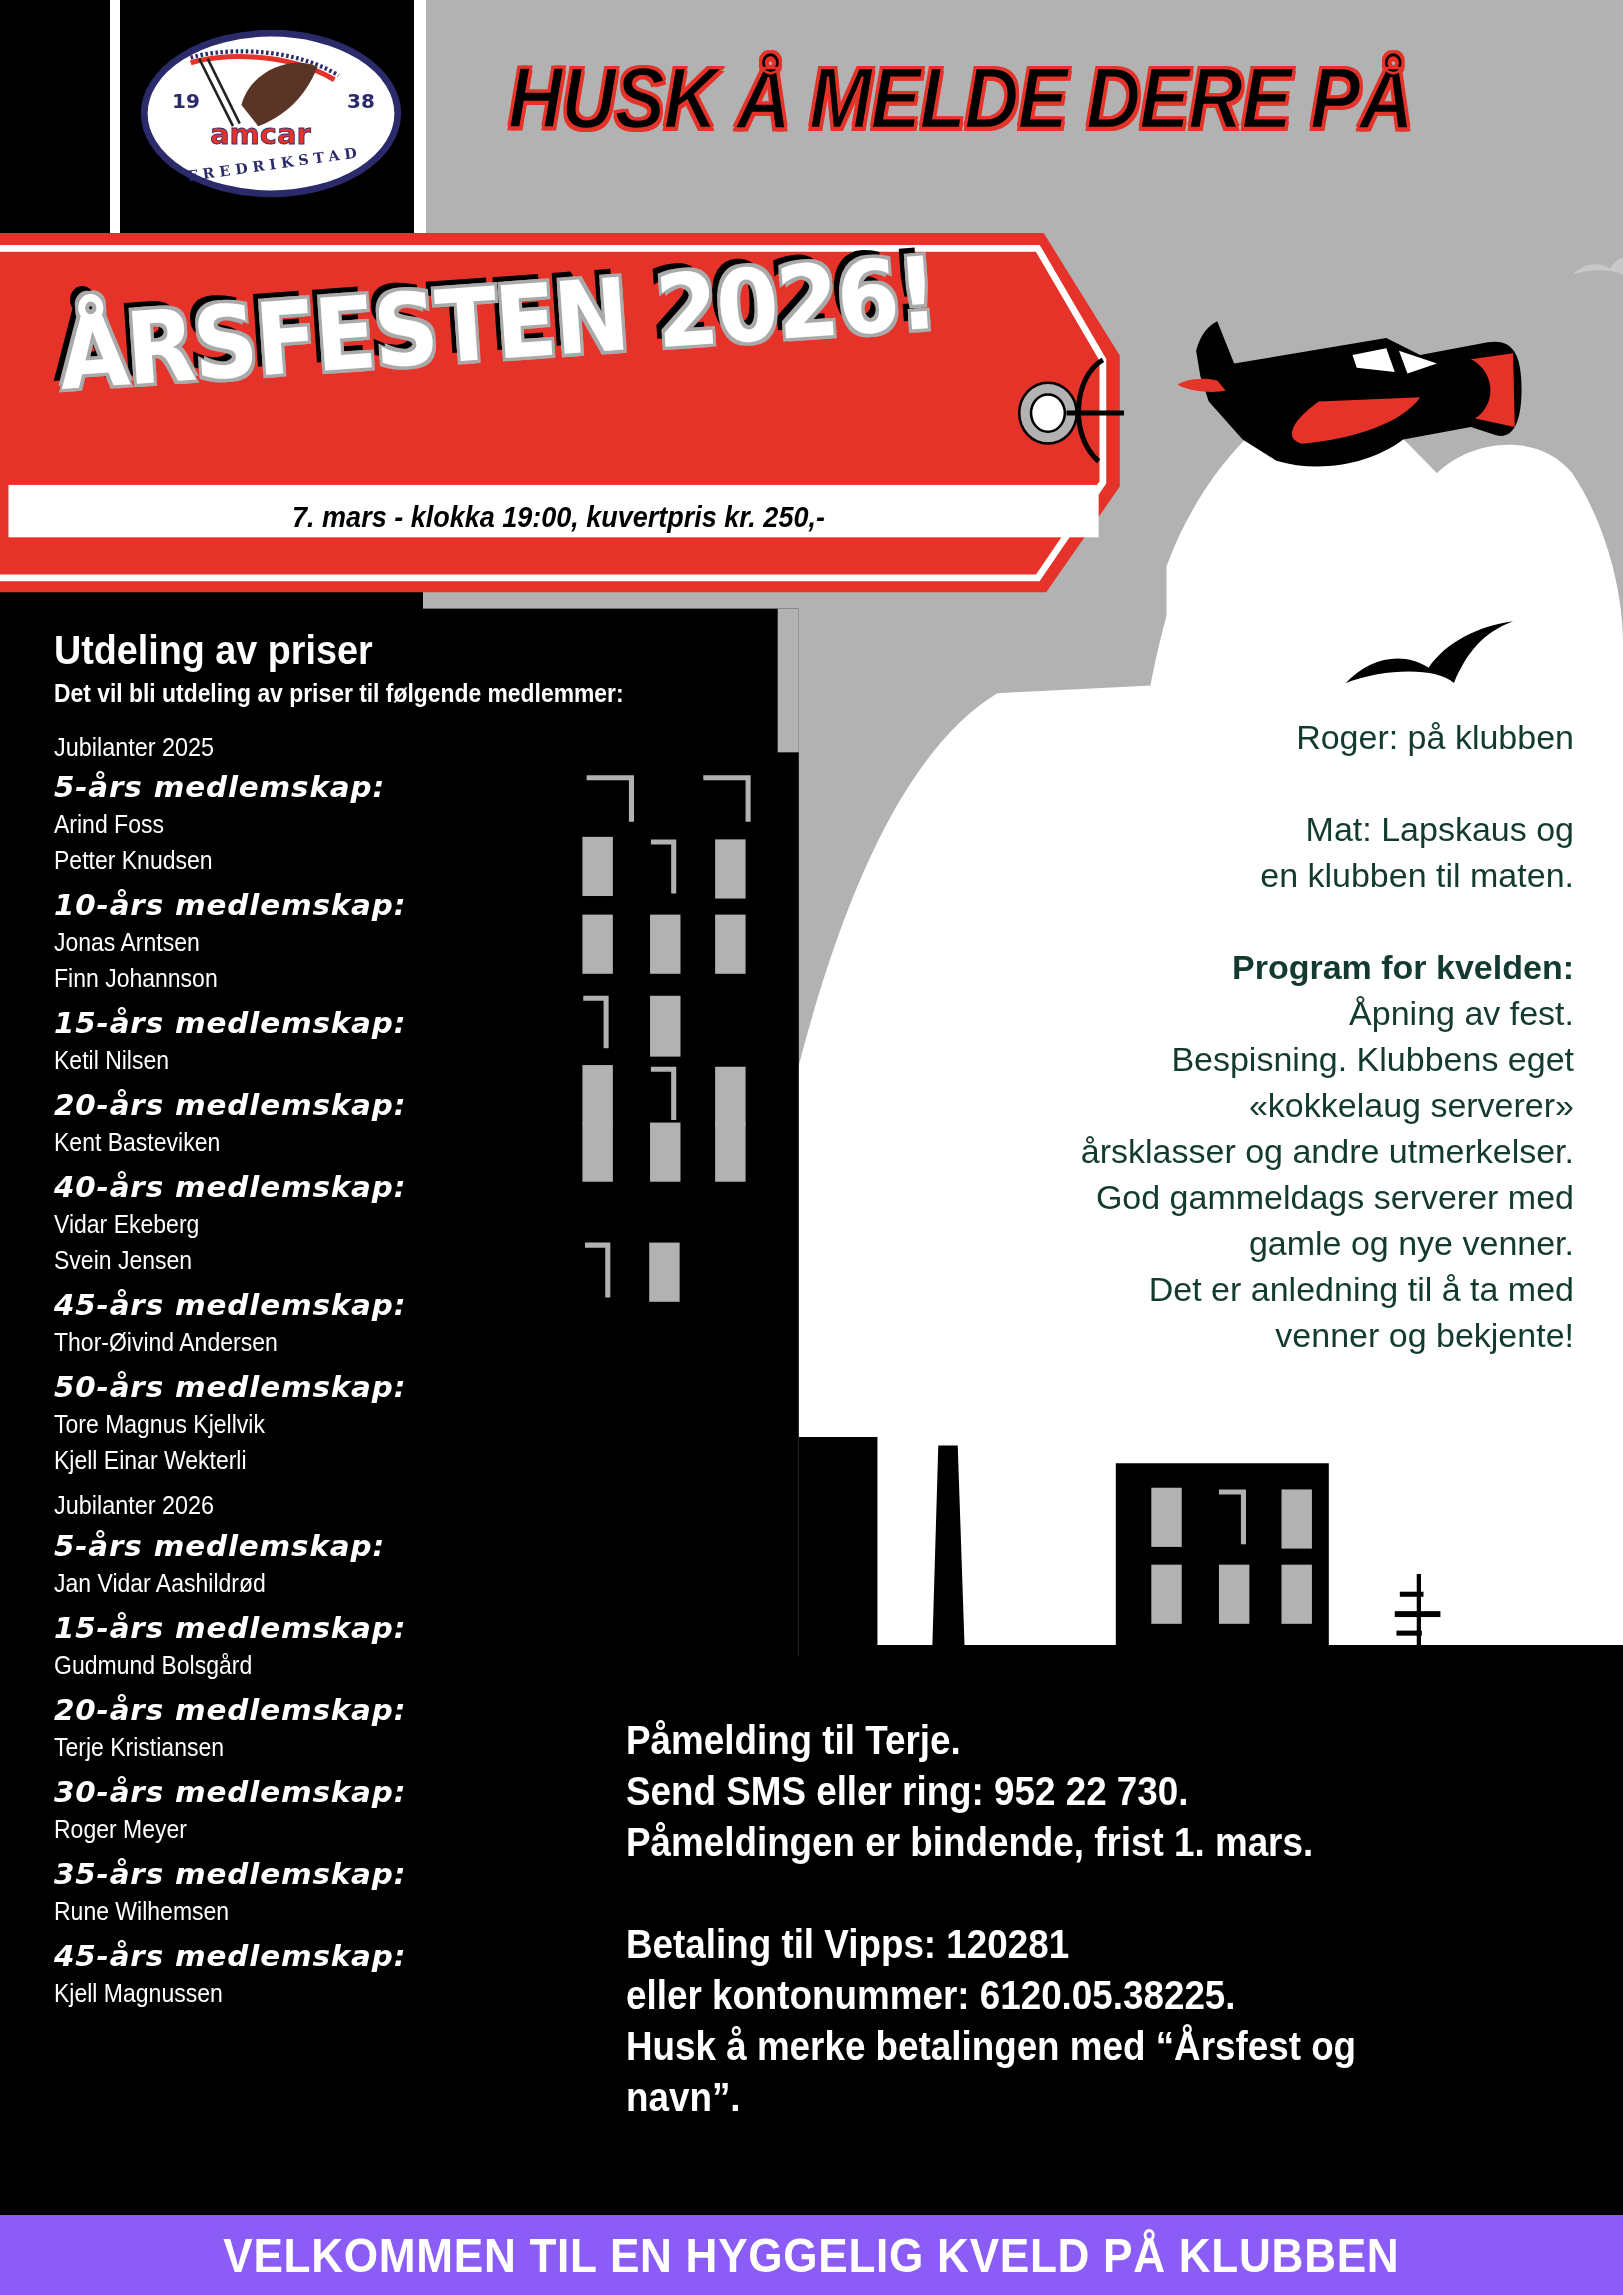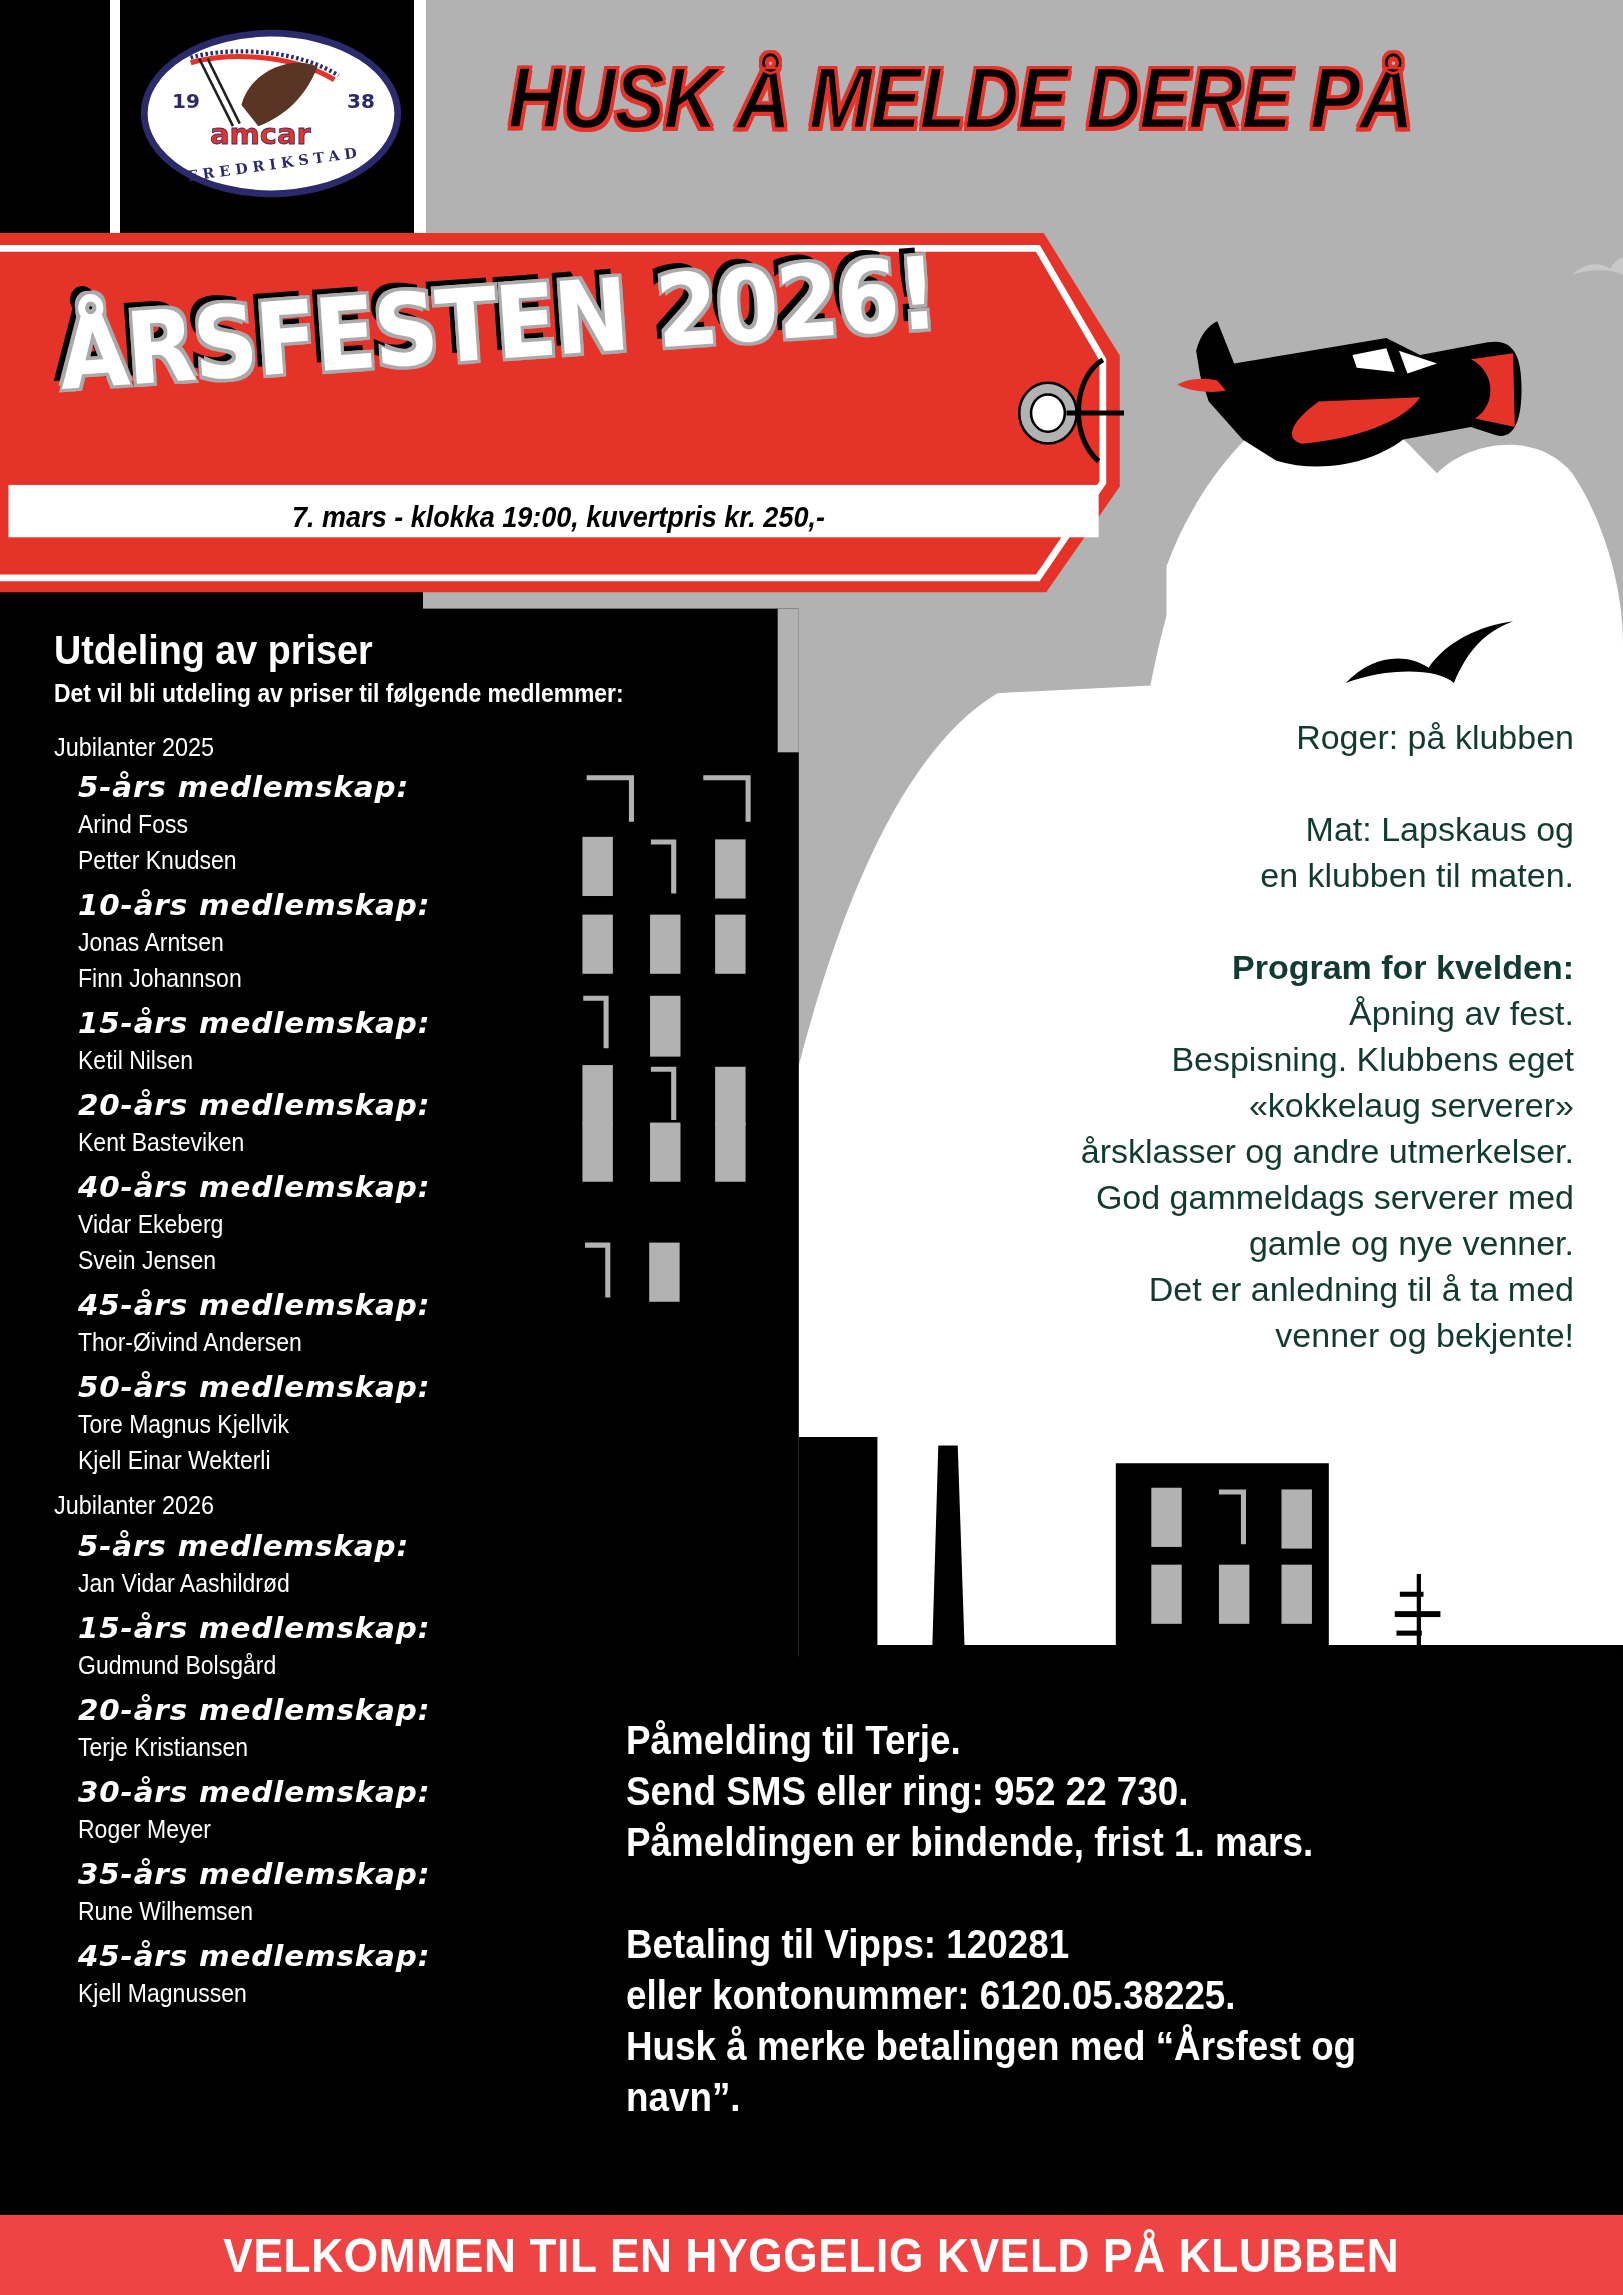--- a/index.html
+++ b/index.html
@@ -19,33 +19,33 @@
   
   #tag-svg { left: 0; top: 233px; }
   #tag-title { left: 59px; top: 296px; width: 955px; font-family: "DejaVu Sans", sans-serif; font-weight: bold; font-size: 100px; color: #fff; letter-spacing: -2.5px; white-space: nowrap;
     text-shadow: -3.4px -3.4px 0 #aaa, 3.4px -3.4px 0 #aaa, -3.4px 3.4px 0 #aaa, 3.4px 3.4px 0 #aaa, -8.5px -8.5px 0 #000; transform: rotate(-4deg) scaleX(0.9); transform-origin: left center; }
   #tag-sub { left: 8.5px; top: 493px; width: 1099px; height: 47px; text-align: center; line-height: 47px; font-family: "Liberation Sans", sans-serif; font-style: italic; font-weight: bold; font-size: 30px; color: #000; transform: scaleX(0.9); }
   
   #left-panel { left: 54px; top: 626px; width: 744px; color: #fff; }
   .lp-title { font-family: "Liberation Sans", sans-serif; font-weight: bold; font-size: 41px; line-height: 49px; transform: scaleX(0.92); transform-origin: left; }
   .lp-intro { font-family: "Liberation Sans", sans-serif; font-weight: bold; font-size: 26px; line-height: 36px; transform: scaleX(0.88); transform-origin: left; white-space: nowrap; }
   .lp-year { font-family: "Liberation Sans", sans-serif; font-size: 26px; line-height: 34px; margin-top: 18.6px; margin-bottom: 6.8px; transform: scaleX(0.9); transform-origin: left; }
-  .lp-group { margin-bottom: 10px; margin-left: 24px; }
+  .lp-group { margin-bottom: 10px; }
   .lp-heading { font-family: "DejaVu Sans", sans-serif; font-weight: bold; font-style: italic; font-size: 28px; line-height: 36px; letter-spacing: 0.8px; transform: scaleX(1.05); transform-origin: left; white-space: nowrap; }
   .lp-name { font-family: "Liberation Sans", sans-serif; font-size: 25px; line-height: 36px; transform: scaleX(0.92); transform-origin: left; white-space: nowrap; }
   
   #right-info { left: 947px; top: 714px; width: 627px; text-align: right; color: #133a30; font-family: "Liberation Sans", sans-serif; font-size: 34px; line-height: 46px; }
   #right-info .gap { height: 46px; }
   #right-info .bold { font-weight: bold; }
   
   #bottom-info { left: 626px; top: 1715px; width: 972px; color: #fff; font-family: "Liberation Sans", sans-serif; font-weight: bold; font-size: 40px; line-height: 51px; }
   #bottom-info .gap { height: 51px; }
   #bottom-info div { transform: scaleX(0.92); transform-origin: left; white-space: nowrap; }
   
-  #footer { left: 0; top: 2215px; width: 1623px; height: 80px; background: #ef4444; color: #fff; text-align: center; line-height: 80px; font-family: "Liberation Sans", sans-serif; font-weight: bold; font-size: 49px; letter-spacing: 0.8px; }
+  #footer { left: 0; top: 2215px; width: 1623px; height: 80px; background: #8b5cf6; color: #fff; text-align: center; line-height: 80px; font-family: "Liberation Sans", sans-serif; font-weight: bold; font-size: 49px; letter-spacing: 0.8px; }
   #footer span { display: inline-block; transform: scaleX(0.9); }
 </style>
 </head>
 <body>
 
 <div id="sky" class="abs"></div>
 <div id="left-black" class="abs"></div>
 <div id="white-strip-1" class="abs"></div>
 <div id="white-strip-2" class="abs"></div>
 

